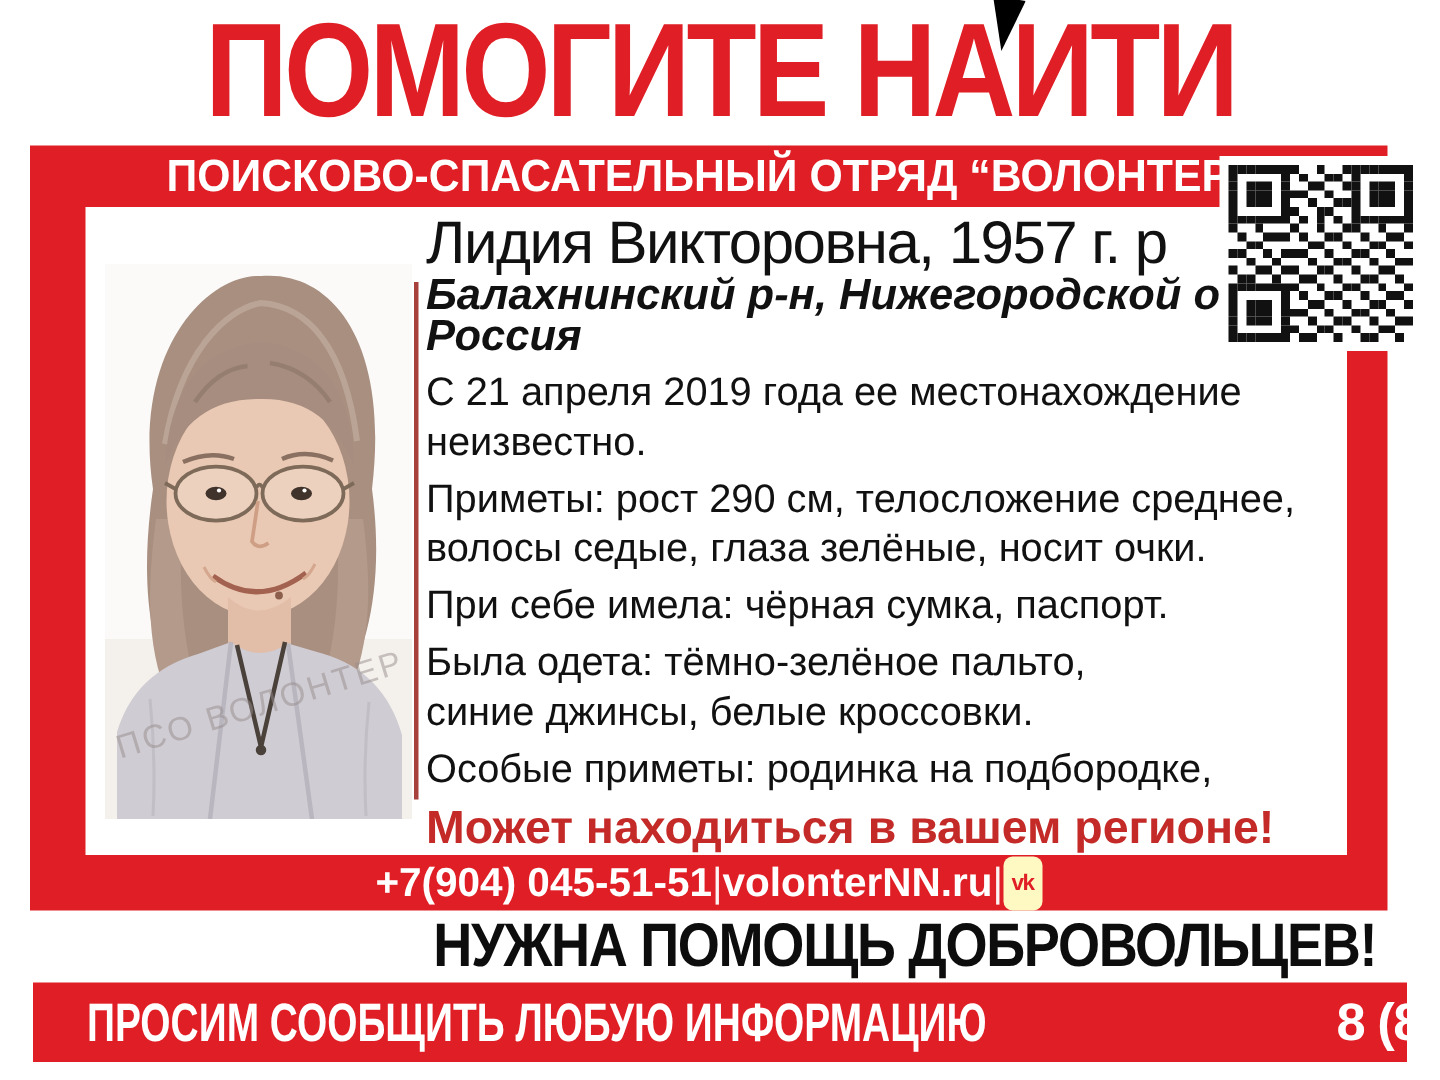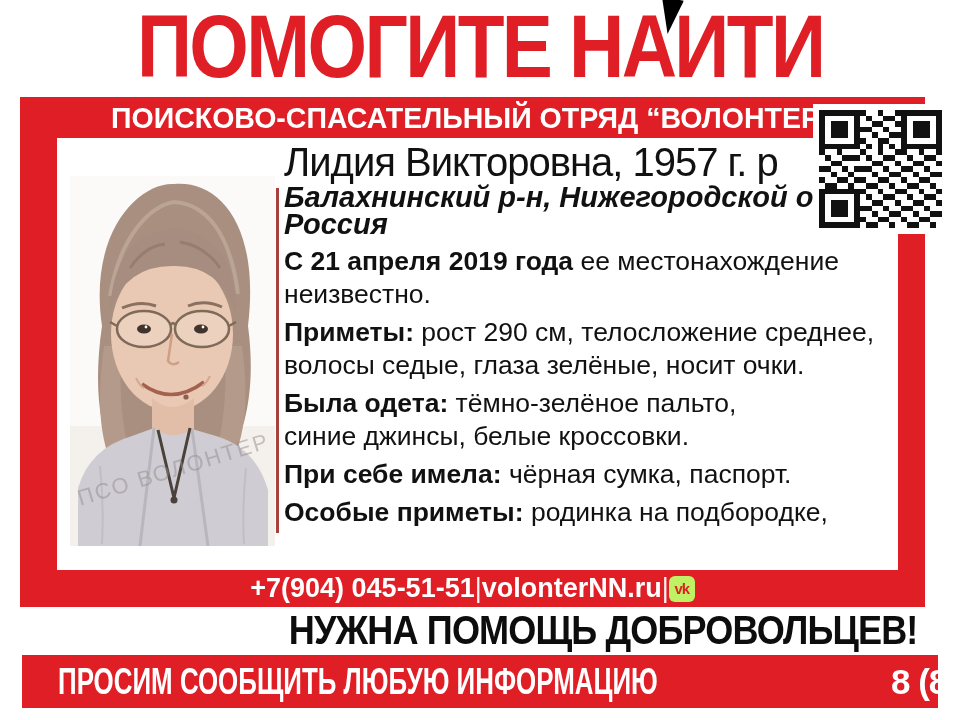--- a/index.html
+++ b/index.html
@@ -46,34 +46,34 @@
     background:#ffffff;
   }
   .contact-row{
     position:absolute;left:0;bottom:0;width:100%;height:37px;
     display:flex;align-items:center;justify-content:center;
     color:#fff;font-weight:bold;font-size:27px;white-space:nowrap;
   }
   .contact-row .sep{font-weight:400;opacity:.95;}
   .vk-wrap{display:flex;align-items:center;gap:2px;}
   .vk-badge{
-    width:26px;height:26px;border-radius:6px;background:#bef264;
+    width:26px;height:36px;border-radius:6px;background:#fef9c3;
     display:flex;align-items:center;justify-content:center;
     color:var(--red);font-weight:800;font-size:15px;letter-spacing:-1px;
   }
   
   .photo{position:absolute;left:13px;top:38px;width:205px;height:370px;overflow:hidden;}
   .divider{position:absolute;left:219px;top:50px;width:3px;height:345px;background:var(--maroon);}
   
   .textcol{position:absolute;left:227px;top:2px;width:615px;color:var(--black);}
   .surname{font-size:41px;font-weight:bold;line-height:47px;letter-spacing:-1px;}
   .fullname{font-size:40px;font-weight:normal;line-height:44px;letter-spacing:-1px;}
   .location{font-size:29px;font-weight:bold;line-height:27px;margin-bottom:7px;font-style:italic;}
   .detail{font-size:26.5px;line-height:33px;margin:0 0 5px 0;white-space:pre-line;}
-  .detail b{font-weight:bold;}
+  .detail b{font-weight:normal;}
   .alert-line{font-size:31px;font-weight:bold;color:var(--dark-red);margin-top:3px;}
   
   .qr{
     position:absolute;left:813px;top:104px;width:135px;height:130px;
     background:#fff;padding:6px;box-sizing:border-box;
   }
   .qr-grid{
     width:100%;height:100%;display:grid;
     grid-template-columns:repeat(21,1fr);grid-template-rows:repeat(21,1fr);
   }
@@ -167,25 +167,26 @@
     <div class="divider"></div>
 
     <div class="textcol">
       <div class="fullname">Лидия Викторовна, 1957 г. р</div>
       <div class="location">Балахнинский р-н, Нижегородской обл. - Россия</div>
 
       <p class="detail"><b>С 21 апреля 2019 года</b><span> ее местонахождение
 неизвестно.</span></p>
       <p class="detail"><b>Приметы:</b><span> рост 290 см, телосложение среднее,
 волосы седые, глаза зелёные, носит очки.</span></p>
+      <p class="detail"><b>При себе имела:</b><span> чёрная сумка, паспорт.</span></p>
       <p class="detail"><b>Была одета:</b><span> тёмно-зелёное пальто,
 синие джинсы, белые кроссовки.</span></p>
-      <p class="detail"><b>При себе имела:</b><span> чёрная сумка, паспорт.</span></p>
       <p class="detail"><b>Особые приметы:</b><span> родинка на подбородке,</span></p>
 
+      <div class="alert-line">Может находиться в вашем регионе!</div>
     </div>
   </div>
 
   <div class="contact-row">
     <span>+7(904) 045-51-51</span>
     <span class="sep">|</span>
     <span>volonterNN.ru</span>
     <span class="sep">|</span>
     <span class="vk-wrap">
       <span class="vk-badge">vk</span>

